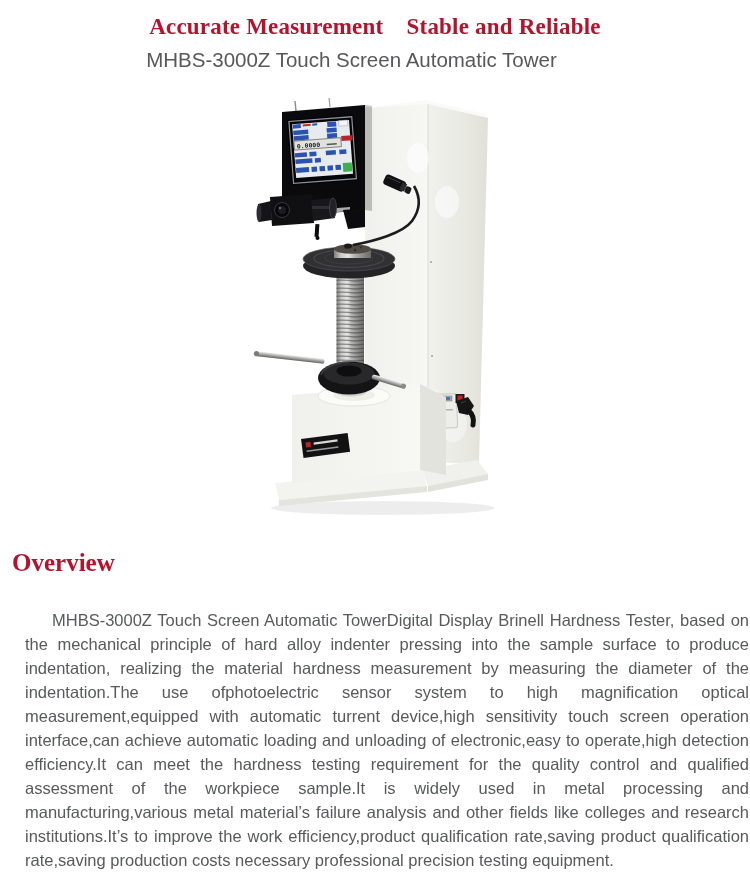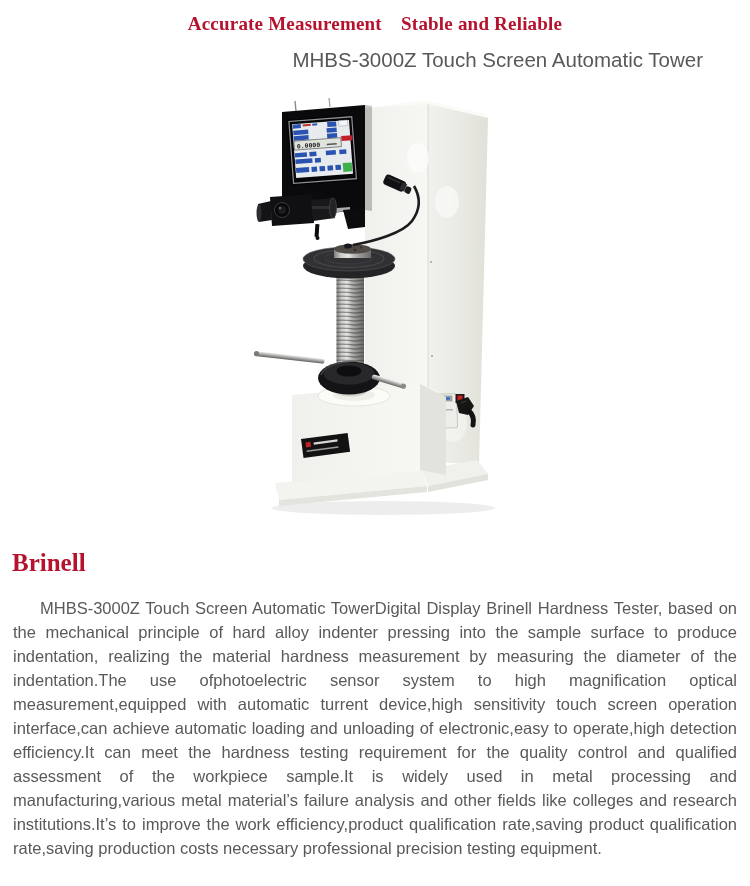--- a/index.html
+++ b/index.html
@@ -1,24 +1,24 @@
 <!DOCTYPE html>
 <html><head>
 <meta charset="utf-8">
 <style>
   html,body{margin:0;padding:0;background:#ffffff;}
   .page{position:relative;width:750px;height:886px;background:#ffffff;overflow:hidden;font-family:"Liberation Sans",sans-serif;}
   .title{position:absolute;top:11px;left:0;width:750px;margin:0;text-align:center;
-         font-family:"Liberation Serif",serif;font-weight:bold;font-size:19px;color:#b5122d;letter-spacing:.2px;}
-  .subtitle{position:absolute;top:47px;left:0;width:703px;text-align:right;
+         font-family:"Liberation Serif",serif;font-weight:bold;font-size:23px;color:#b5122d;letter-spacing:.2px;}
+  .subtitle{position:absolute;top:47px;left:0;width:703px;text-align:center;
             font-size:20.5px;line-height:26.5px;color:#58585a;}
   .machine{position:absolute;left:215px;top:94px;width:320px;height:432px;}
   .overview{position:absolute;left:12px;top:549px;margin:0;
             font-family:"Liberation Serif",serif;font-weight:bold;font-size:25px;color:#b5122d;}
-  .body-text{position:absolute;left:13px;top:596px;width:724px;margin:0;
+  .body-text{position:absolute;left:13px;top:596px;width:724px;margin:12px;
              font-size:16.5px;line-height:24px;text-align:justify;text-indent:27px;color:#58595b;}
 </style>
 </head>
 <body>
 
 <div class="page">
 
   <h1 class="title">Accurate Measurement　Stable and Reliable</h1>
 
   <div class="subtitle">
@@ -205,17 +205,17 @@
           <rect x="188" y="81.5" width="5" height="8" fill="#2c2c30"></rect>
           <rect x="193" y="83" width="6" height="7" rx="2" fill="#1a1a1c"></rect>
           <line x1="172" y1="83" x2="186" y2="83" stroke="#3a3a3e" stroke-width="1"></line>
         </g>
         <path d="M199,92 C206,104 205,116 197,127 C188,139 160,147 138,151" stroke="#1c1c1e" stroke-width="2.6" fill="none"></path>
         <ellipse cx="133" cy="152" rx="4" ry="2.5" fill="#1a1a1c"></ellipse>
       </g>
     </svg>
   </div>
 
-  <h2 class="overview">Brinell</h2>
+  <h2 class="overview">Overview</h2>
 
   <p class="body-text">MHBS-3000Z Touch Screen Automatic TowerDigital Display Brinell Hardness Tester, based on the mechanical principle of hard alloy indenter pressing into the sample surface to produce indentation, realizing the material hardness measurement by measuring the diameter of the indentation.The use ofphotoelectric sensor system to high magnification optical measurement,equipped with automatic turrent device,high sensitivity touch screen operation interface,can achieve automatic loading and unloading of electronic,easy to operate,high detection efficiency.It can meet the hardness testing requirement for the quality control and qualified assessment of the workpiece sample.It is widely used in metal processing and manufacturing,various metal material’s failure analysis and other fields like colleges and research institutions.It’s to improve the work efficiency,product qualification rate,saving product qualification rate,saving production costs necessary professional precision testing equipment.</p>
 
 </div>
 
 </body></html>

